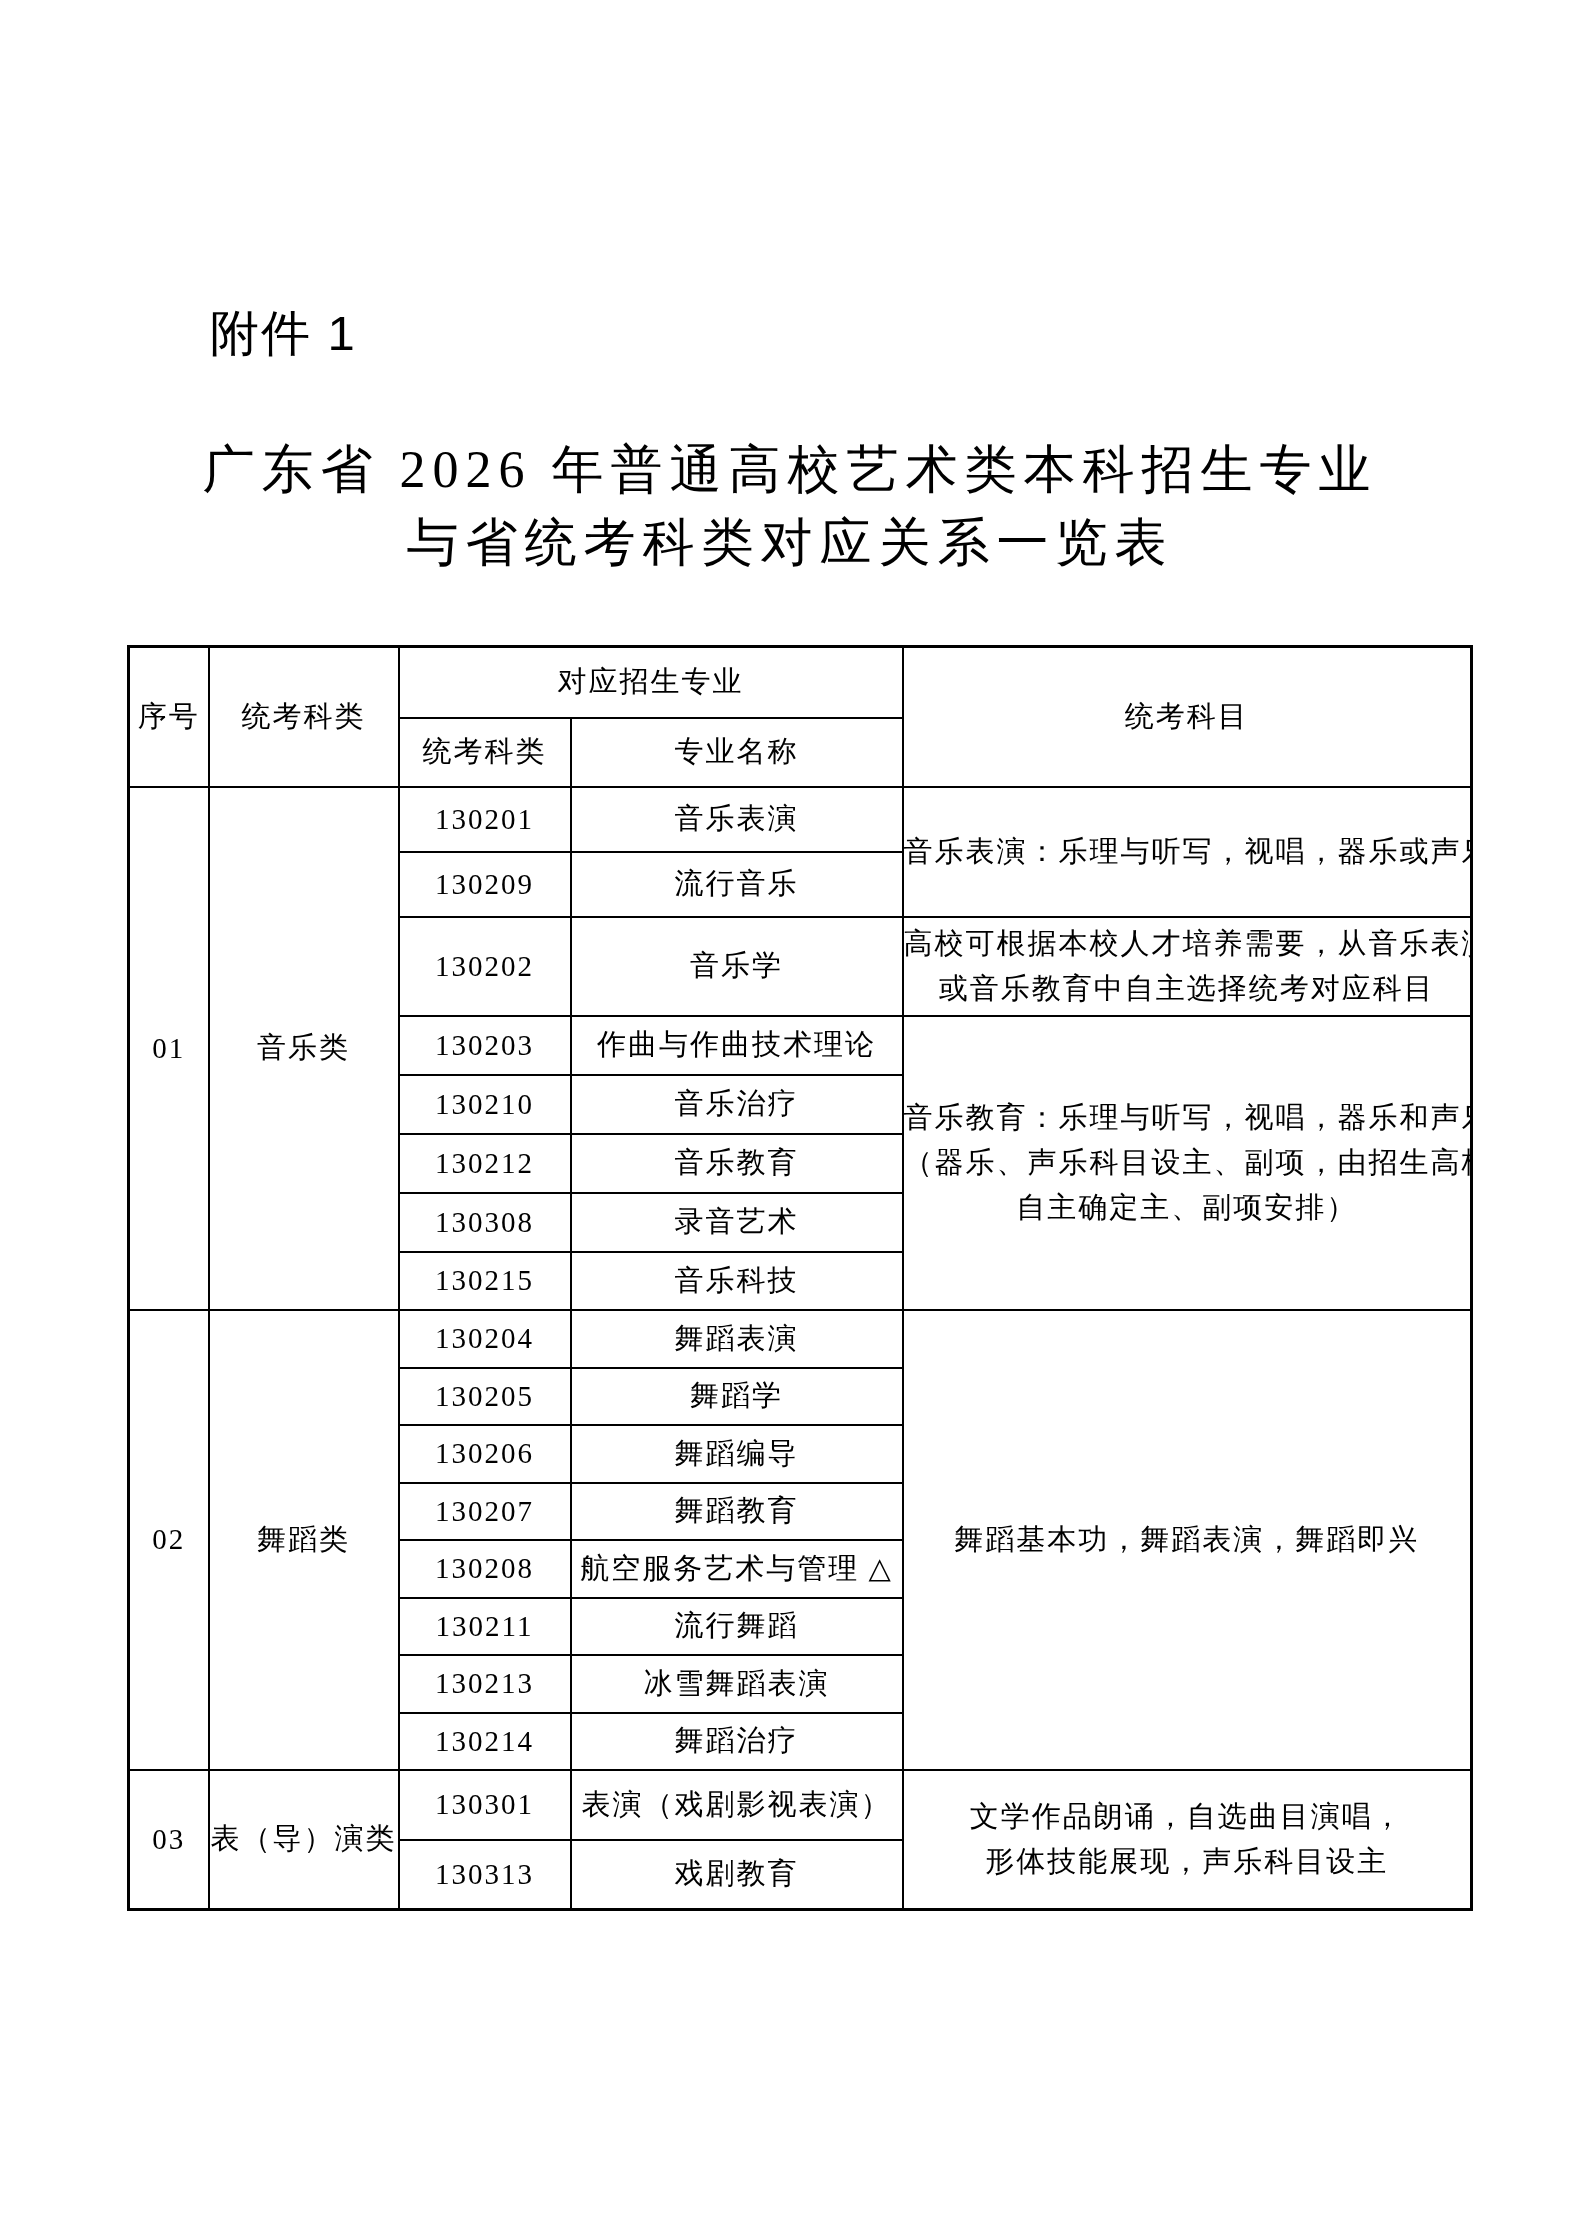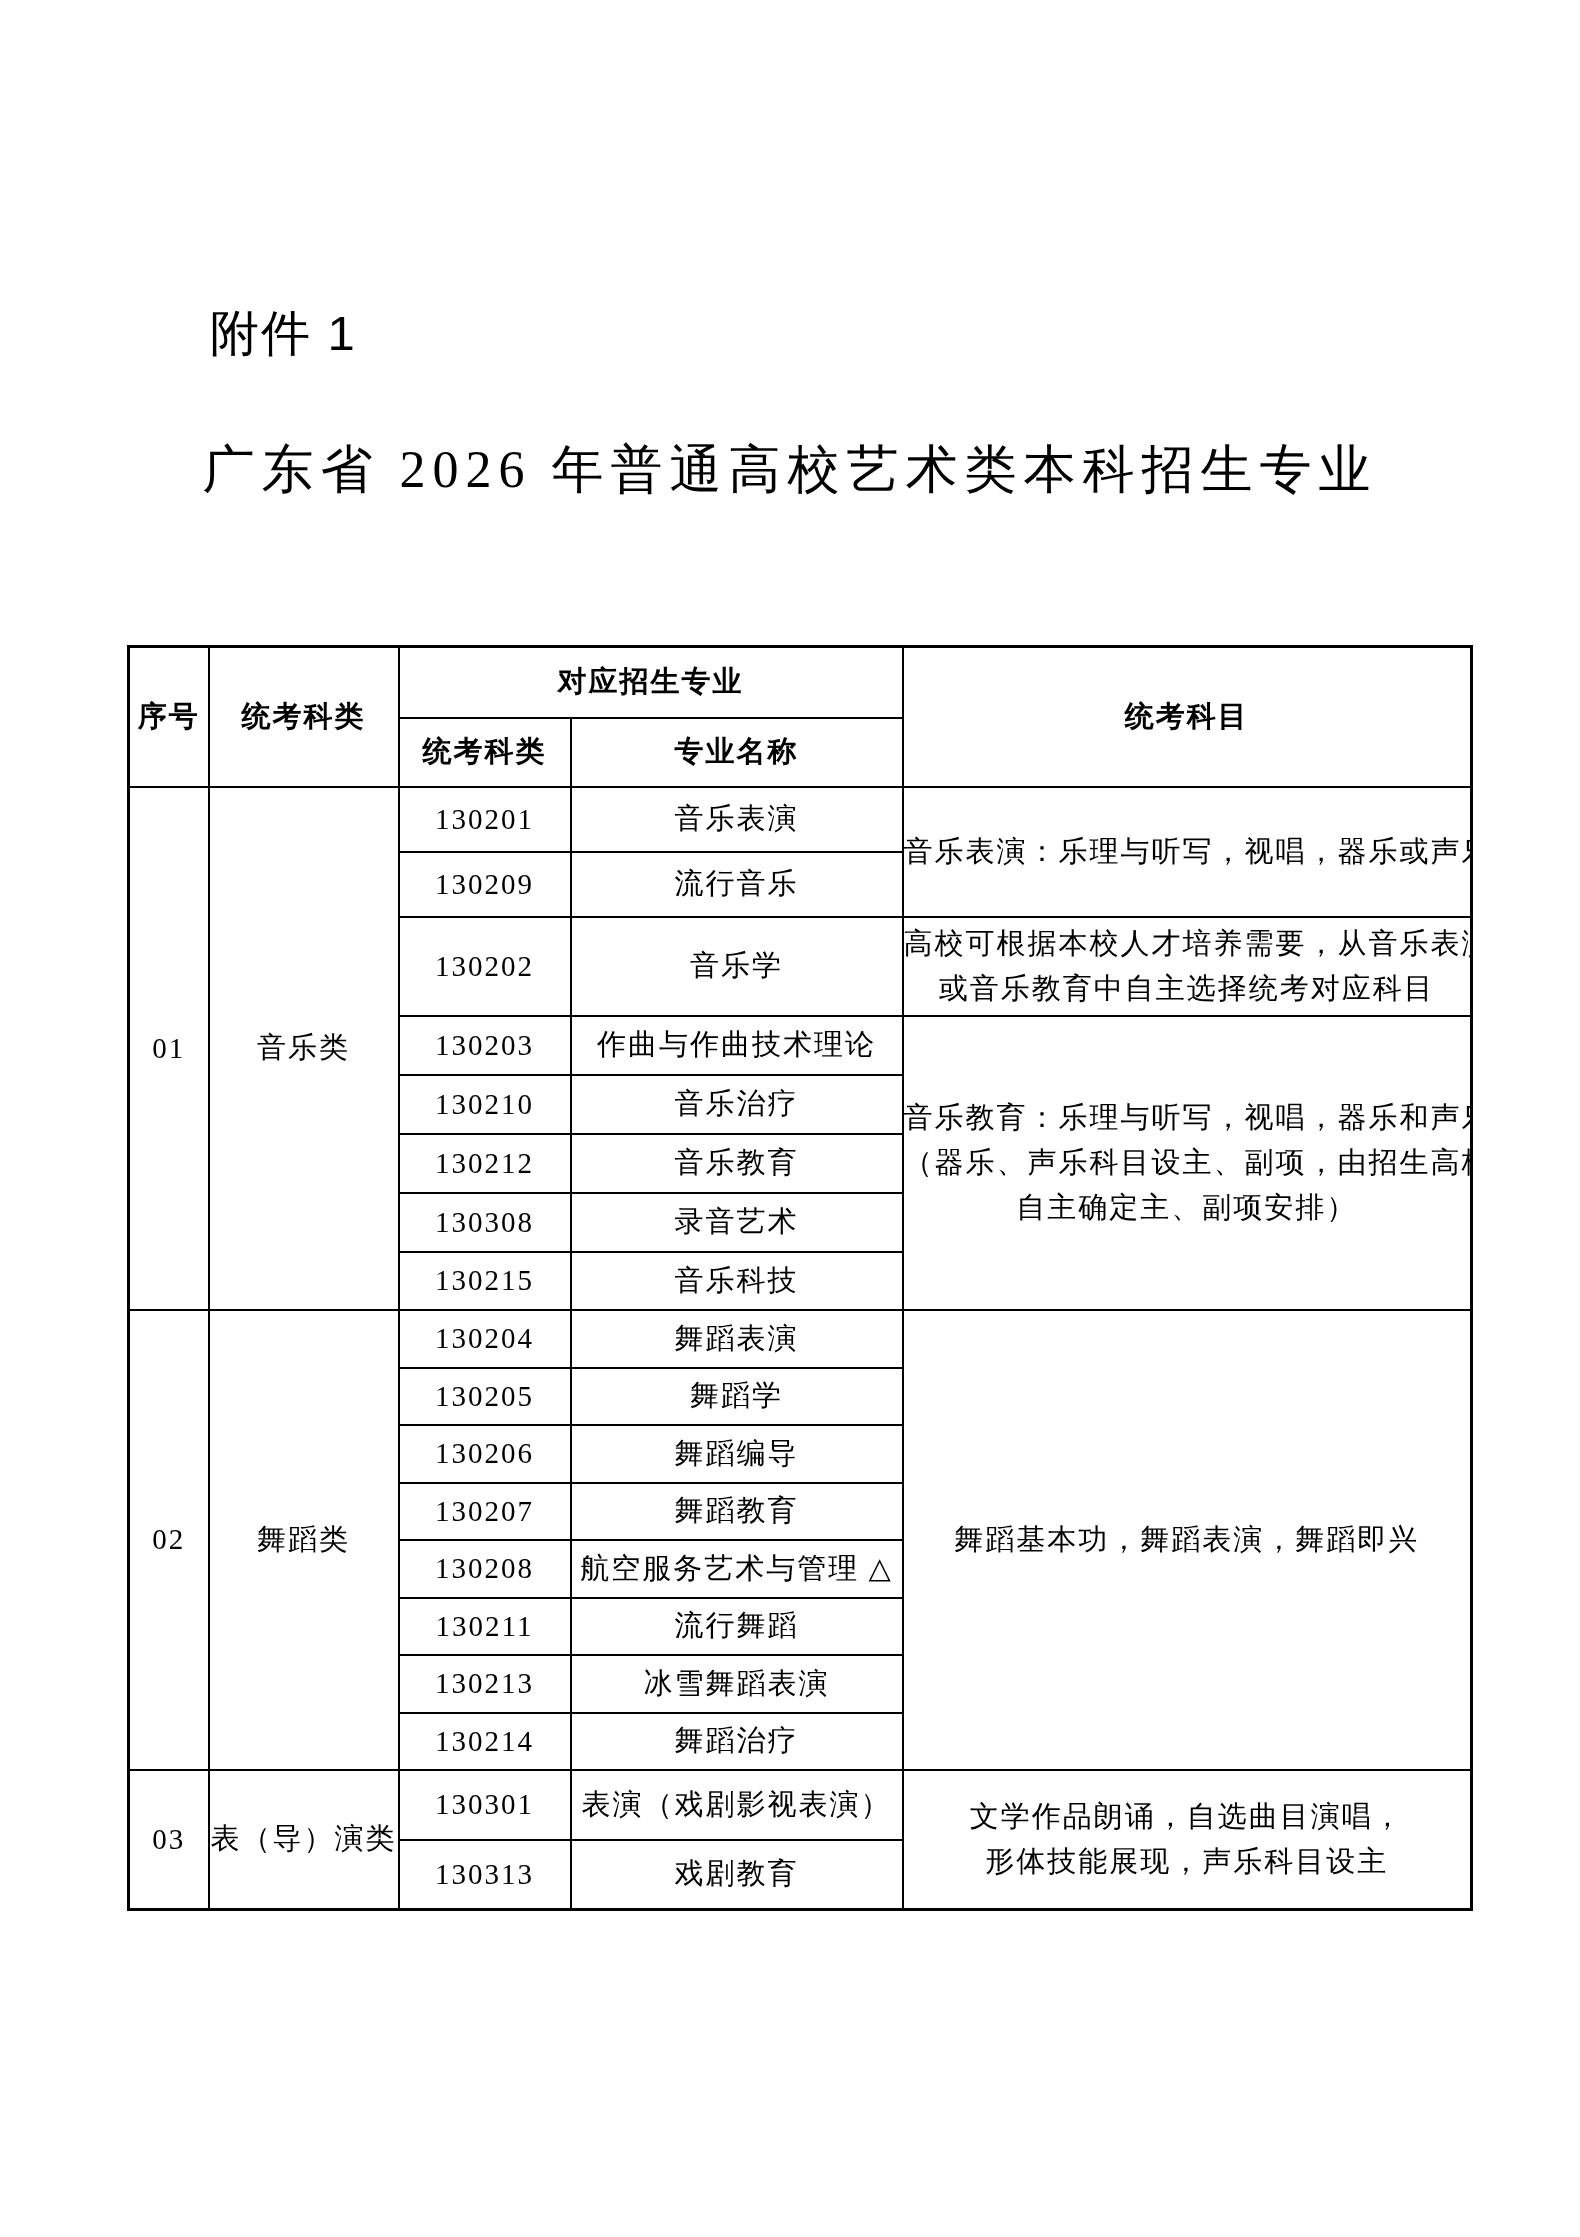--- a/index.html
+++ b/index.html
@@ -41,21 +41,21 @@
     border:2px solid #000;
     text-align:center;
     vertical-align:middle;
     padding:0;
     font-size:29px;
     letter-spacing:2px;
     overflow:hidden;
   }
   td.th{
     font-family:"Liberation Sans","DejaVu Sans",sans-serif;
-    font-weight:bold;
+    font-weight:normal;
     font-size:30px;
     letter-spacing:3px;
   }
   td.code{
     font-size:30px;
     letter-spacing:1px;
   }
   td.name{font-size:29px;}
   td.seq{font-size:30px;letter-spacing:1px;}
   td.cat{font-size:29px;}
@@ -78,20 +78,21 @@
 </style>
 </head>
 <body>
 
 <div class="page">
 
   <div class="attachment">附件 1</div>
 
   <div class="title">
     <div>广东省 2026 年普通高校艺术类本科招生专业</div>
+    <div>与省统考科类对应关系一览表</div>
   </div>
 
   <table class="doc-table">
     <colgroup>
       <col style="width:80px">
       <col style="width:190px">
       <col style="width:172px">
       <col style="width:332px">
       <col style="width:569px">
     </colgroup>

